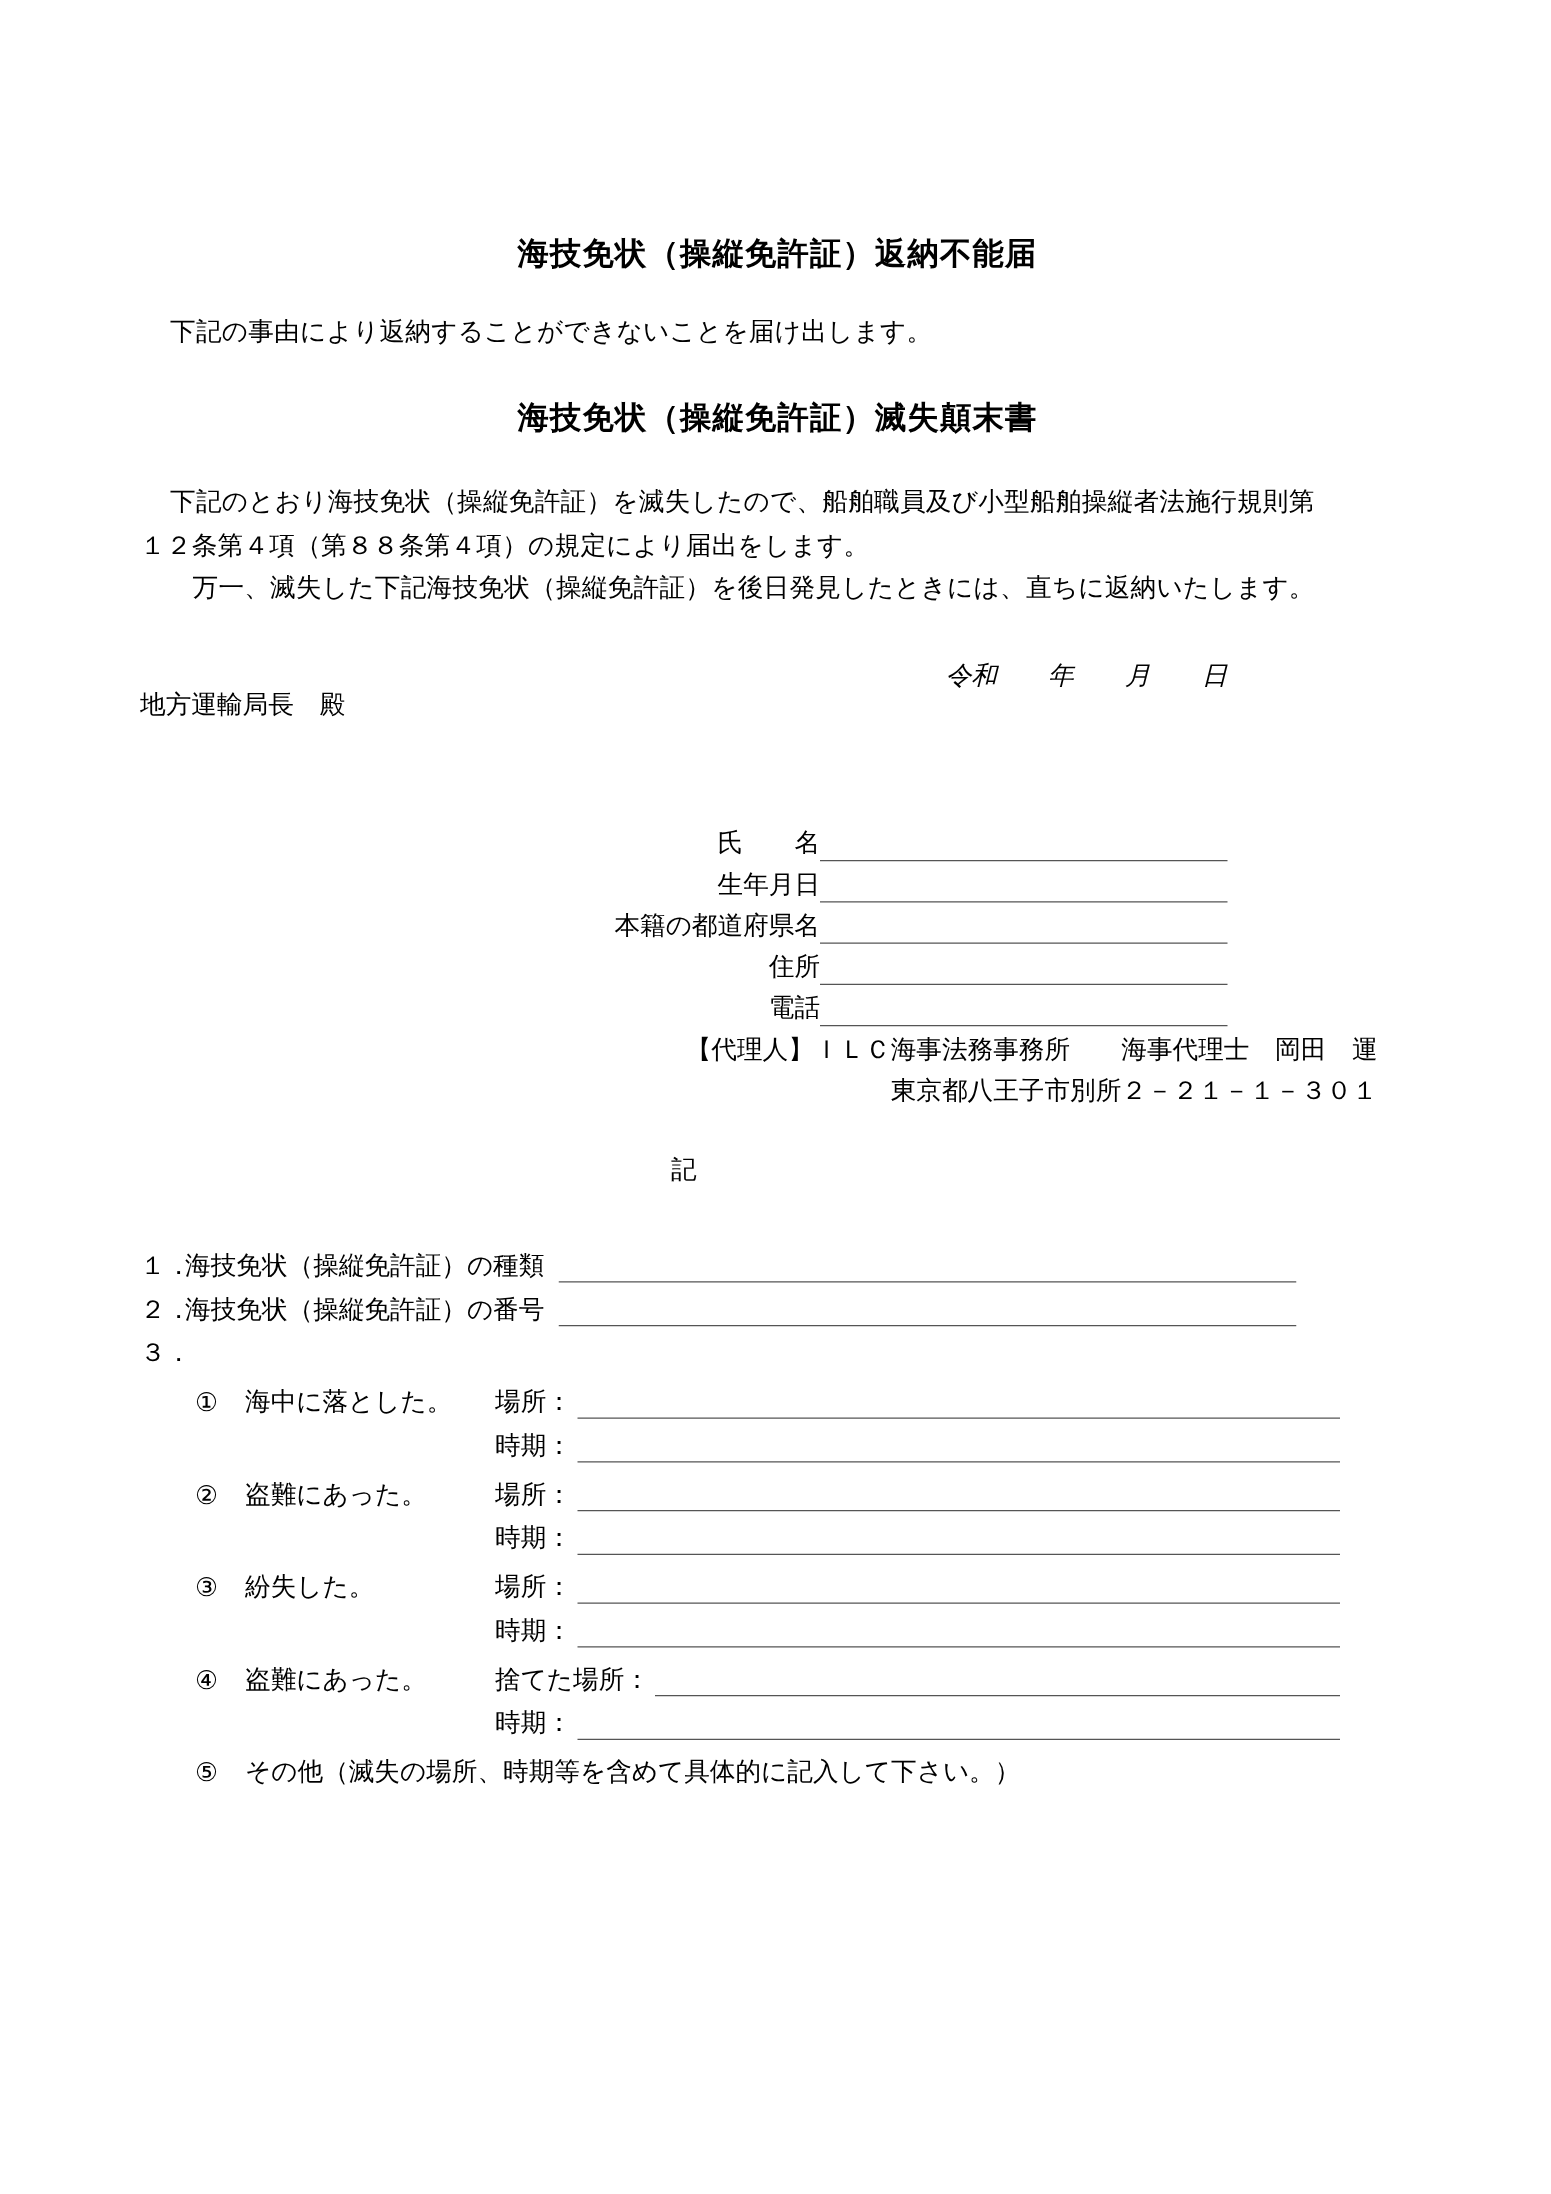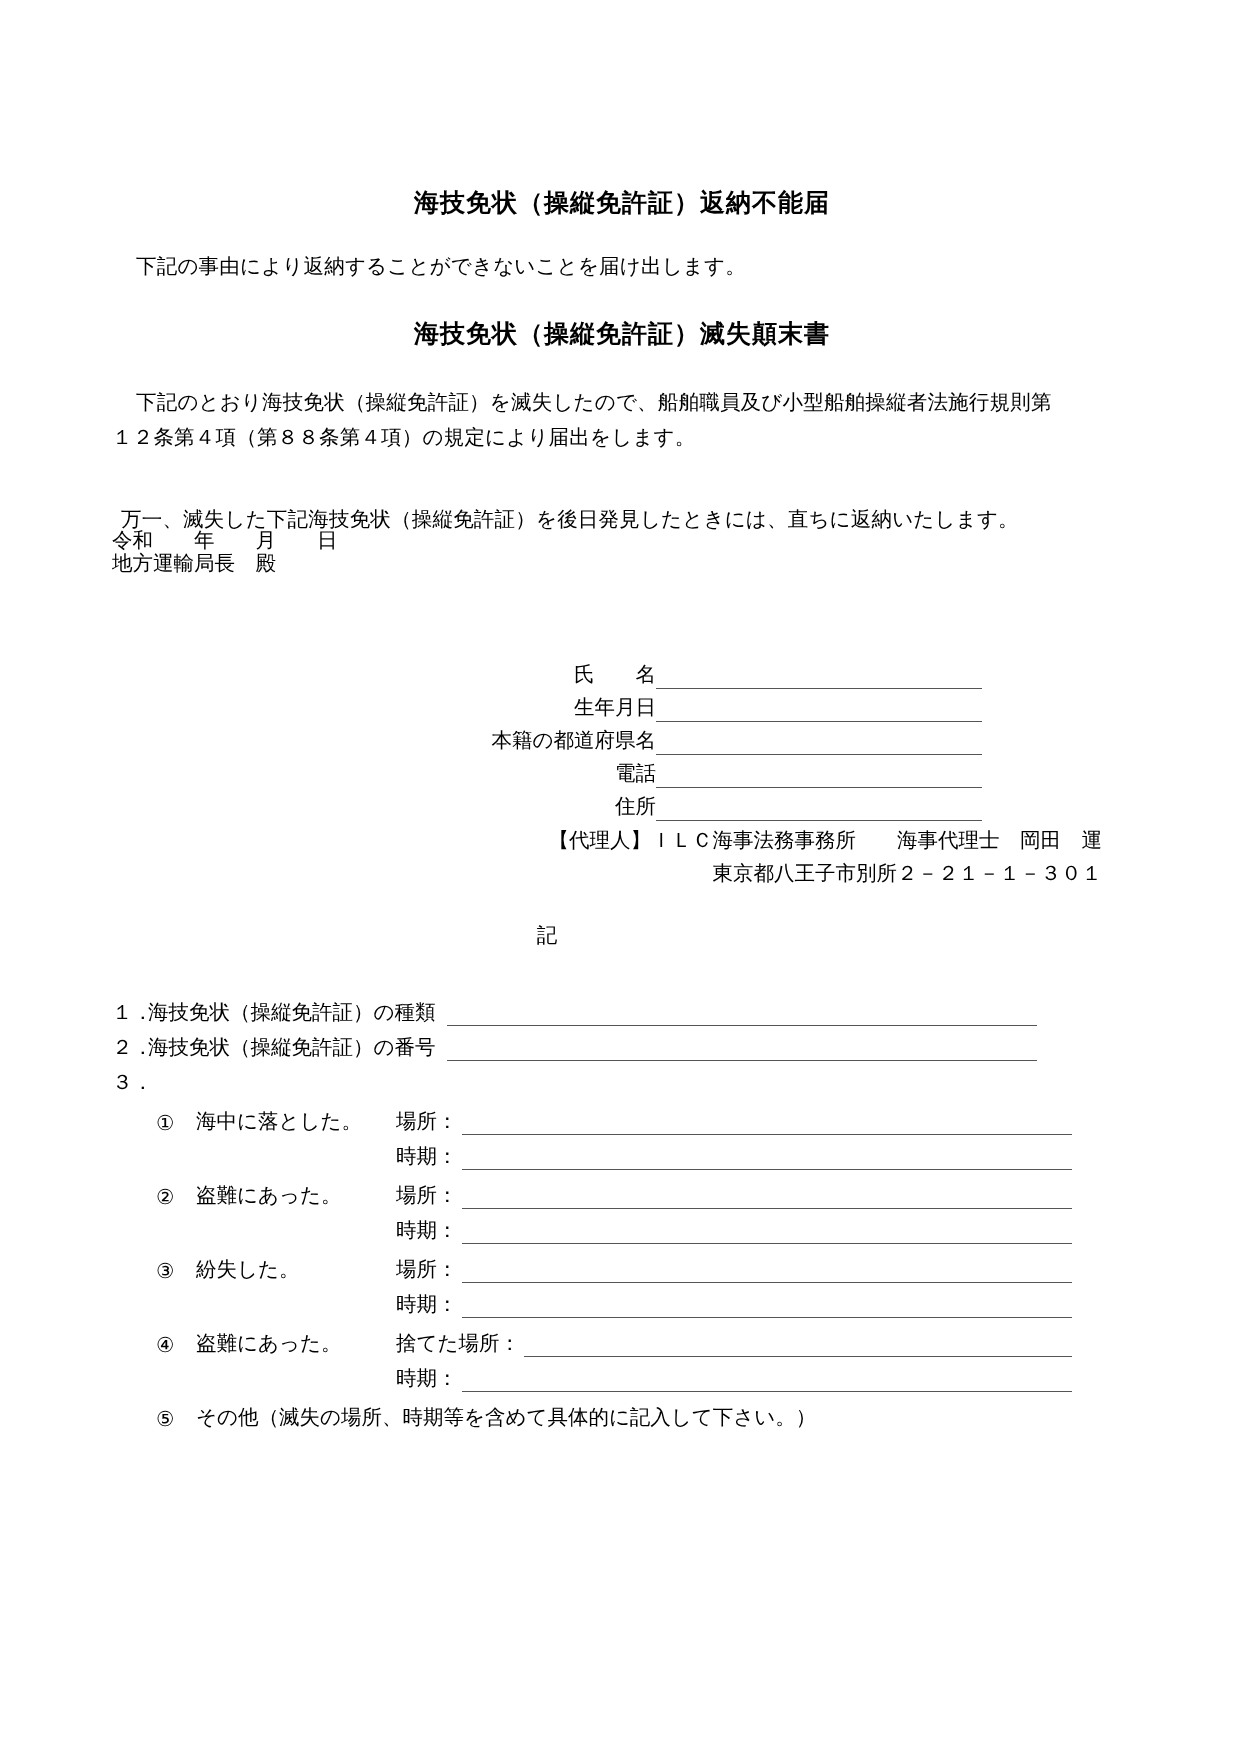--- a/index.html
+++ b/index.html
@@ -44,30 +44,31 @@
   .body-line {
     position: absolute;
     font-size: 20.5px;
     letter-spacing: 0.2px;
     white-space: nowrap;
     line-height: 1.0;
   }
   .lead      { left: 24px;  top: 256px; }
   .para-1a   { left: 24px;  top: 392px; }
   .para-1b   { left: 0px;   top: 427px; }
-  .para-2    { left: 9px;  top: 461px; margin-top: 48px; }
+  .para-2    { left: 42px;  top: 461px; }
 
   
   .date-line {
     position: absolute;
     left: 0; top: 526px;
     width: 870px;
-    text-align: left;
-    font-size: 20.5px;
-    white-space: pre;
+    text-align: right;
+    font-size: 20.5px;
+    white-space: pre;
+    font-style: italic;
   }
   .recipient {
     position: absolute;
     left: 0; top: 549px;
     font-size: 20.5px;
     white-space: pre;
   }
 
   
   .fields {
@@ -207,26 +208,26 @@
         <span class="field-label">生年月日</span>
         <span class="field-rule"></span>
       </div>
 
       <div class="field-row">
         <span class="field-label">本籍の都道府県名</span>
         <span class="field-rule"></span>
       </div>
 
       <div class="field-row">
+        <span class="field-label">住所</span>
+        <span class="field-rule"></span>
+      </div>
+
+      <div class="field-row">
         <span class="field-label">電話</span>
-        <span class="field-rule"></span>
-      </div>
-
-      <div class="field-row">
-        <span class="field-label">住所</span>
         <span class="field-rule"></span>
       </div>
 
     </div>
 
     <div class="agent">
       <div class="agent-line">【代理人】ＩＬＣ海事法務事務所　　海事代理士　岡田　運</div>
       <div class="agent-line">東京都八王子市別所２－２１－１－３０１</div>
     </div>
 

